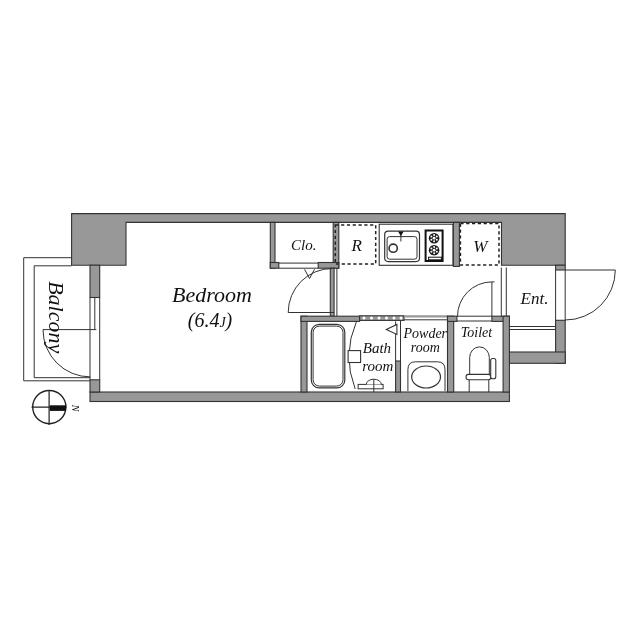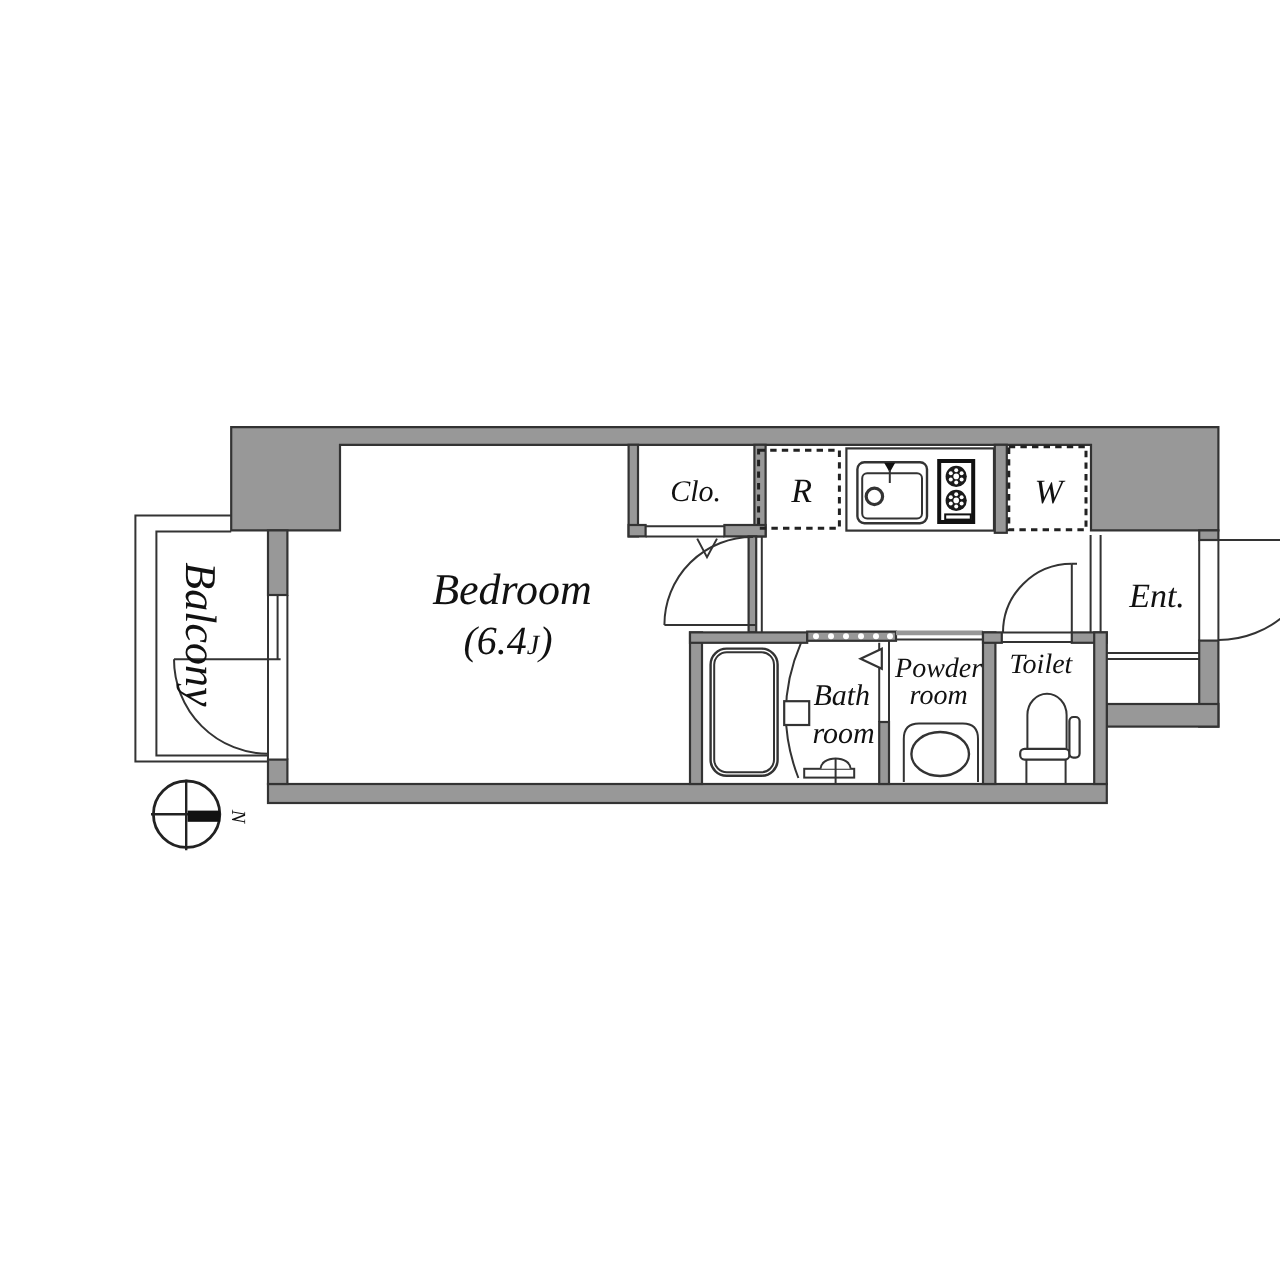--- a/index.html
+++ b/index.html
@@ -1,16 +1,16 @@
 <!DOCTYPE html>
 <html><head>
 <meta charset="utf-8">
 <style>
   html,body{margin:0;padding:0;background:#fff;}
-  #plan{width:556px;height:640px;position:relative;margin-left:44px;}
+  #plan{width:556px;height:640px;position:relative;}
   text{font-family:"Liberation Serif",serif;font-style:italic;fill:#111;}
   .w{fill:#989898;stroke:#333;stroke-width:1.1;}
   .tn{stroke:#333;stroke-width:1;fill:none;}
 </style>
 </head>
 <body>
 <div id="plan">
 <svg width="640" height="640" viewBox="0 0 640 640">
 <rect x="0" y="0" width="640" height="640" fill="#ffffff"></rect>
 

